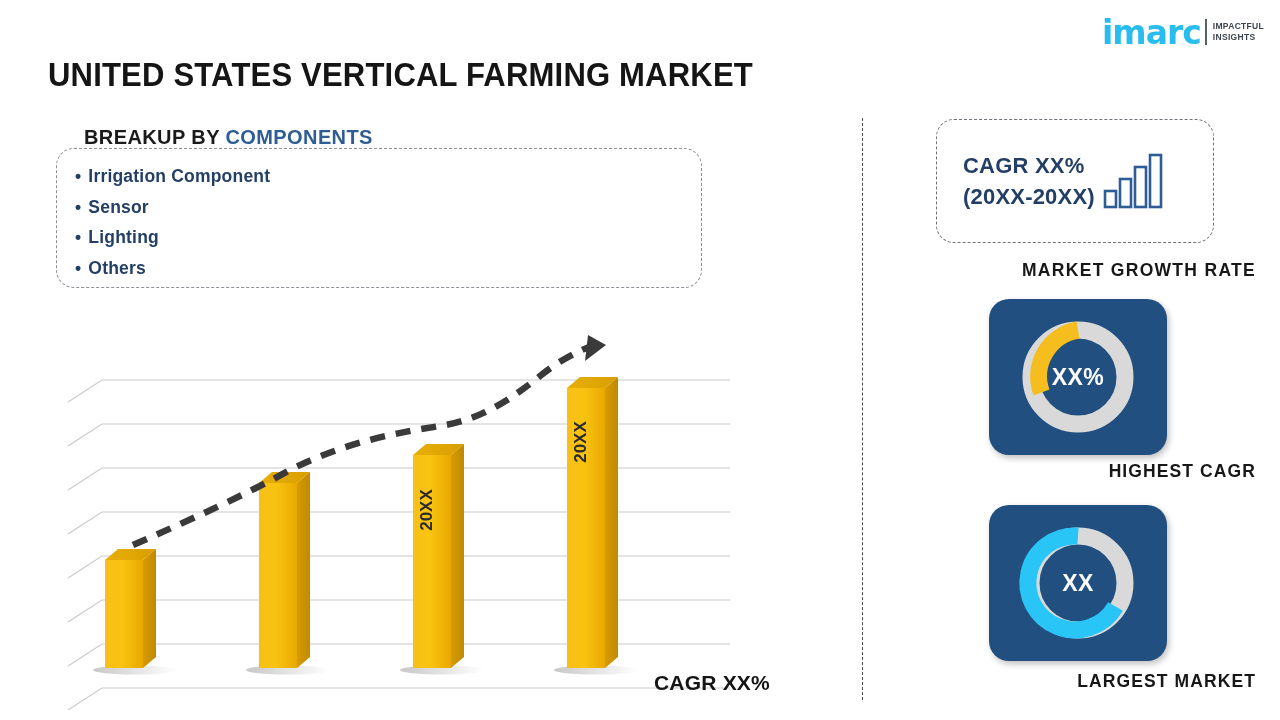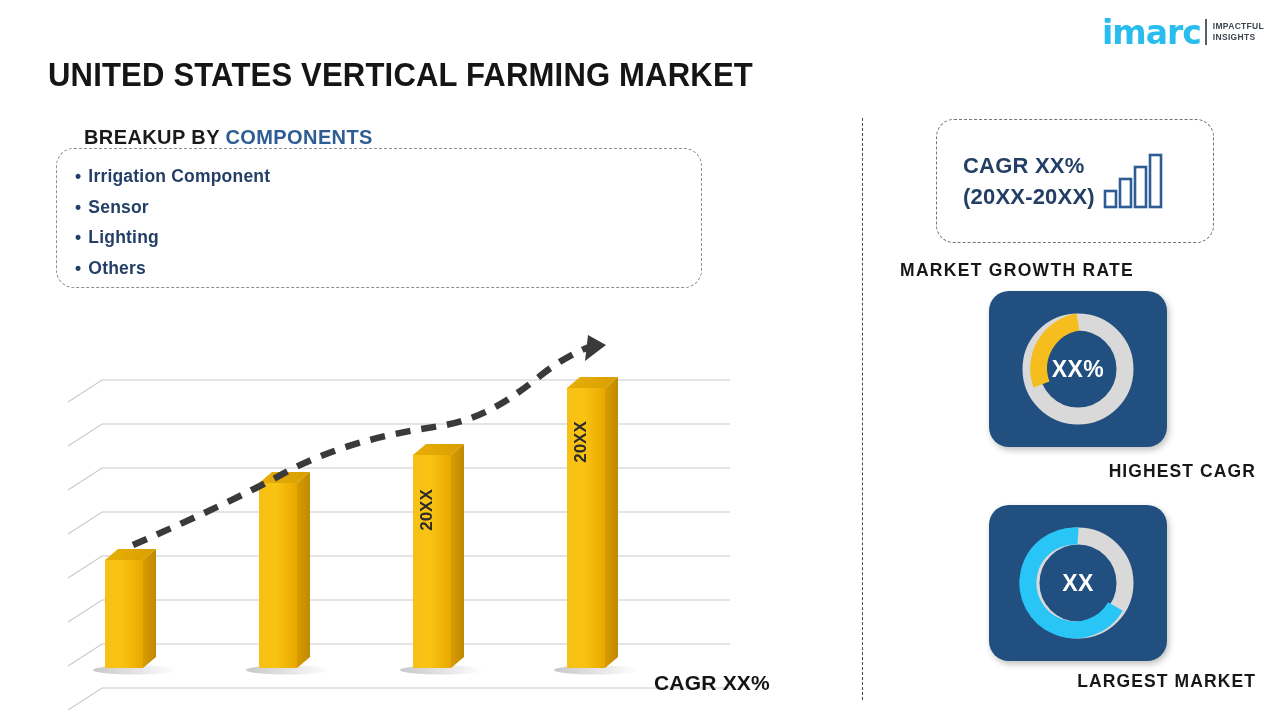--- a/index.html
+++ b/index.html
@@ -172,42 +172,42 @@
   }
   #cagr-card .cagr-icon {
     margin-left: 8px;
     margin-top: 4px;
   }
   #market-growth-caption {
     position: absolute;
     left: 0;
     top: 150px;
     width: 356px;
-    text-align: left;
+    text-align: right;
     font-size: 17.5px;
     font-weight: bold;
     color: #171717;
     letter-spacing: 1.3px;
     white-space: nowrap;
   }
 
   
   .donut-card {
     position: absolute;
     left: 89px;
     width: 178px;
     height: 156px;
     background: #215080;
     border-radius: 20px;
     box-shadow: 2px 3px 6px rgba(0,0,0,0.25);
     display: flex;
     align-items: center;
     justify-content: center;
   }
-  #highest-cagr-card { top: 181px; border-radius: 20px; }
+  #highest-cagr-card { top: 189px; border-radius: 20px; }
   #largest-market-card { top: 395px; }
   .donut-value {
     position: absolute;
     font-size: 23px;
     font-weight: bold;
     color: #ffffff;
     letter-spacing: 0.5px;
   }
   .donut-caption {
     position: absolute;

